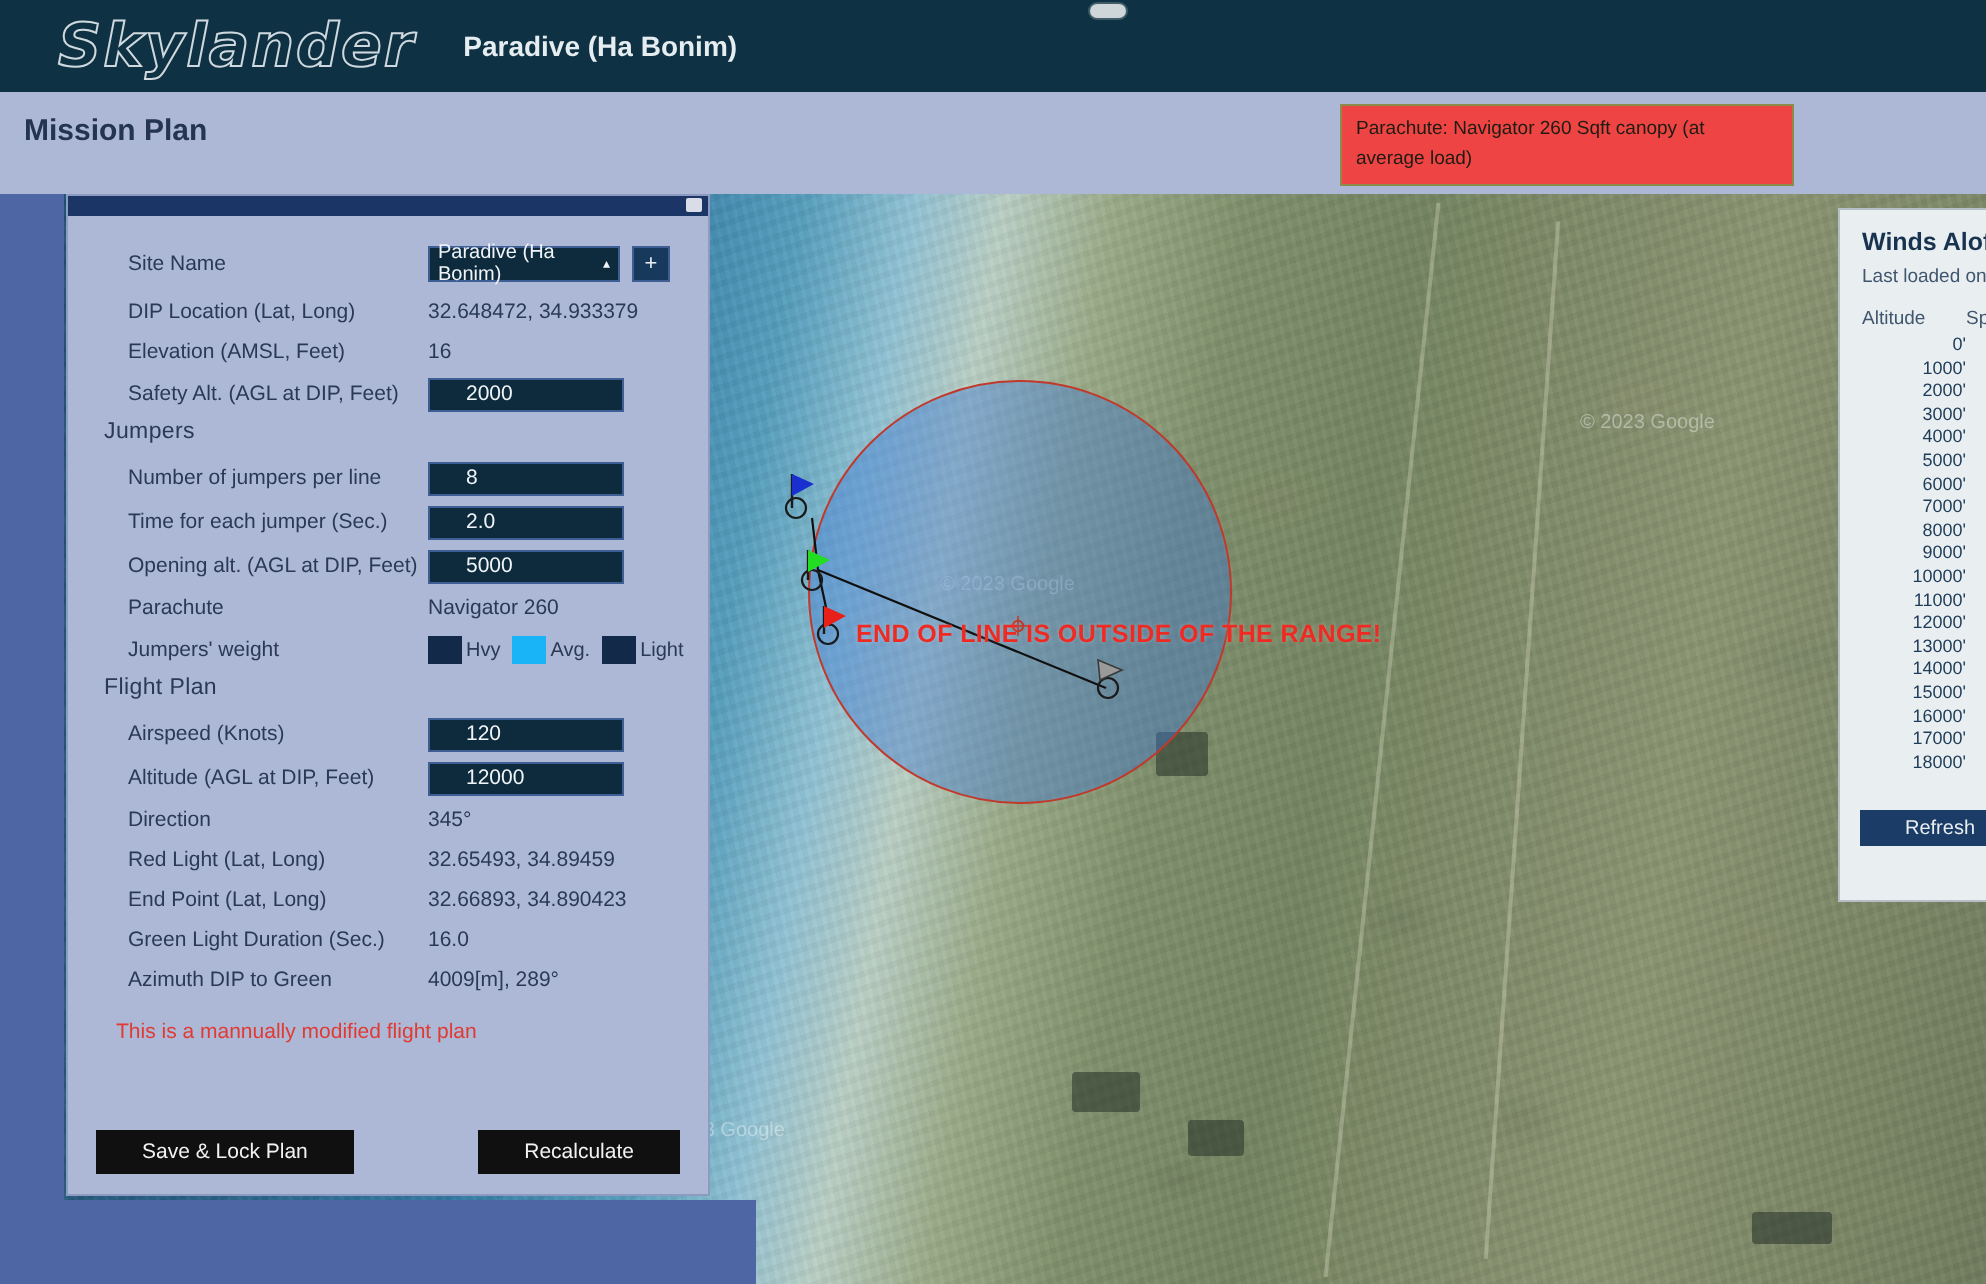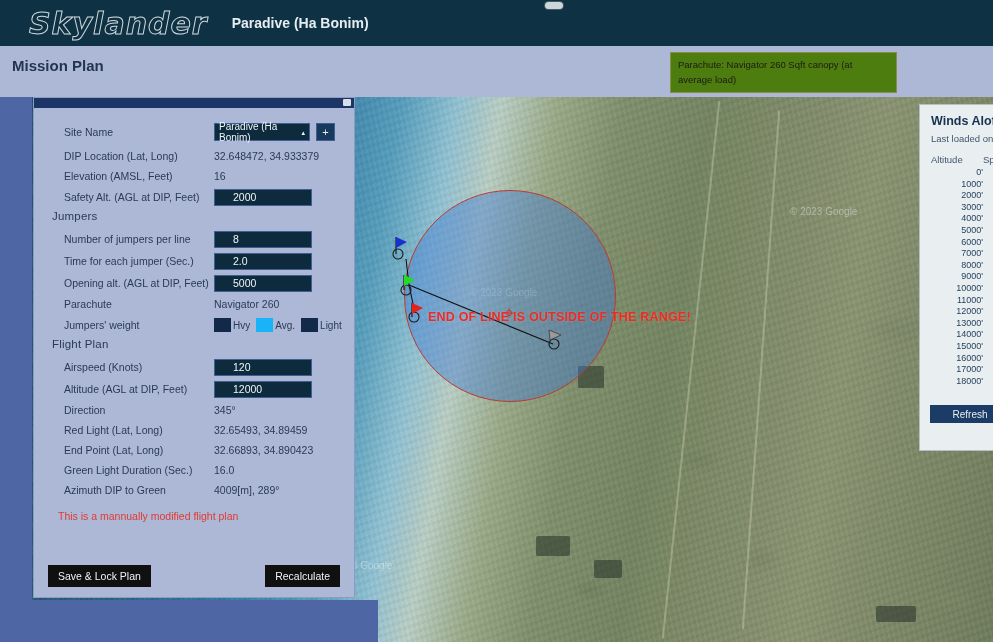--- a/index.html
+++ b/index.html
@@ -168,28 +168,28 @@
 
   .warn-text {
     font-size: 10.5px; color: #e03a33; margin: 10px 0 0 12px;
   }
   .panel-buttons {
     position: absolute; left: 0; bottom: 10px; width: 100%;
     display: flex; justify-content: space-between; padding: 0 14px;
   }
   .btn-dark {
     background: #101010; color: #f2f2f2; font-size: 10.5px;
-    border: none; padding: 5px 10px; cursor: pointer;
+    border: none; padding: 5px 23px; cursor: pointer;
     font-family: "Liberation Sans", sans-serif;
   }
 
   
   .tooltip {
     position: absolute; left: 670px; top: 52px; width: 227px;
-    background: #4d7c0f; border: 1px solid #8b8c4a;
+    background: #ef4444; border: 1px solid #8b8c4a;
     padding: 5px 7px; font-size: 9.5px; color: #1c1c12; line-height: 1.55;
   }
 
   
   .winds {
     position: absolute; left: 919px; top: 104px; width: 120px; height: 347px;
     background: #e9eef1; border: 1px solid #b6bfc6;
     overflow: hidden;
   }
   .winds-title {

